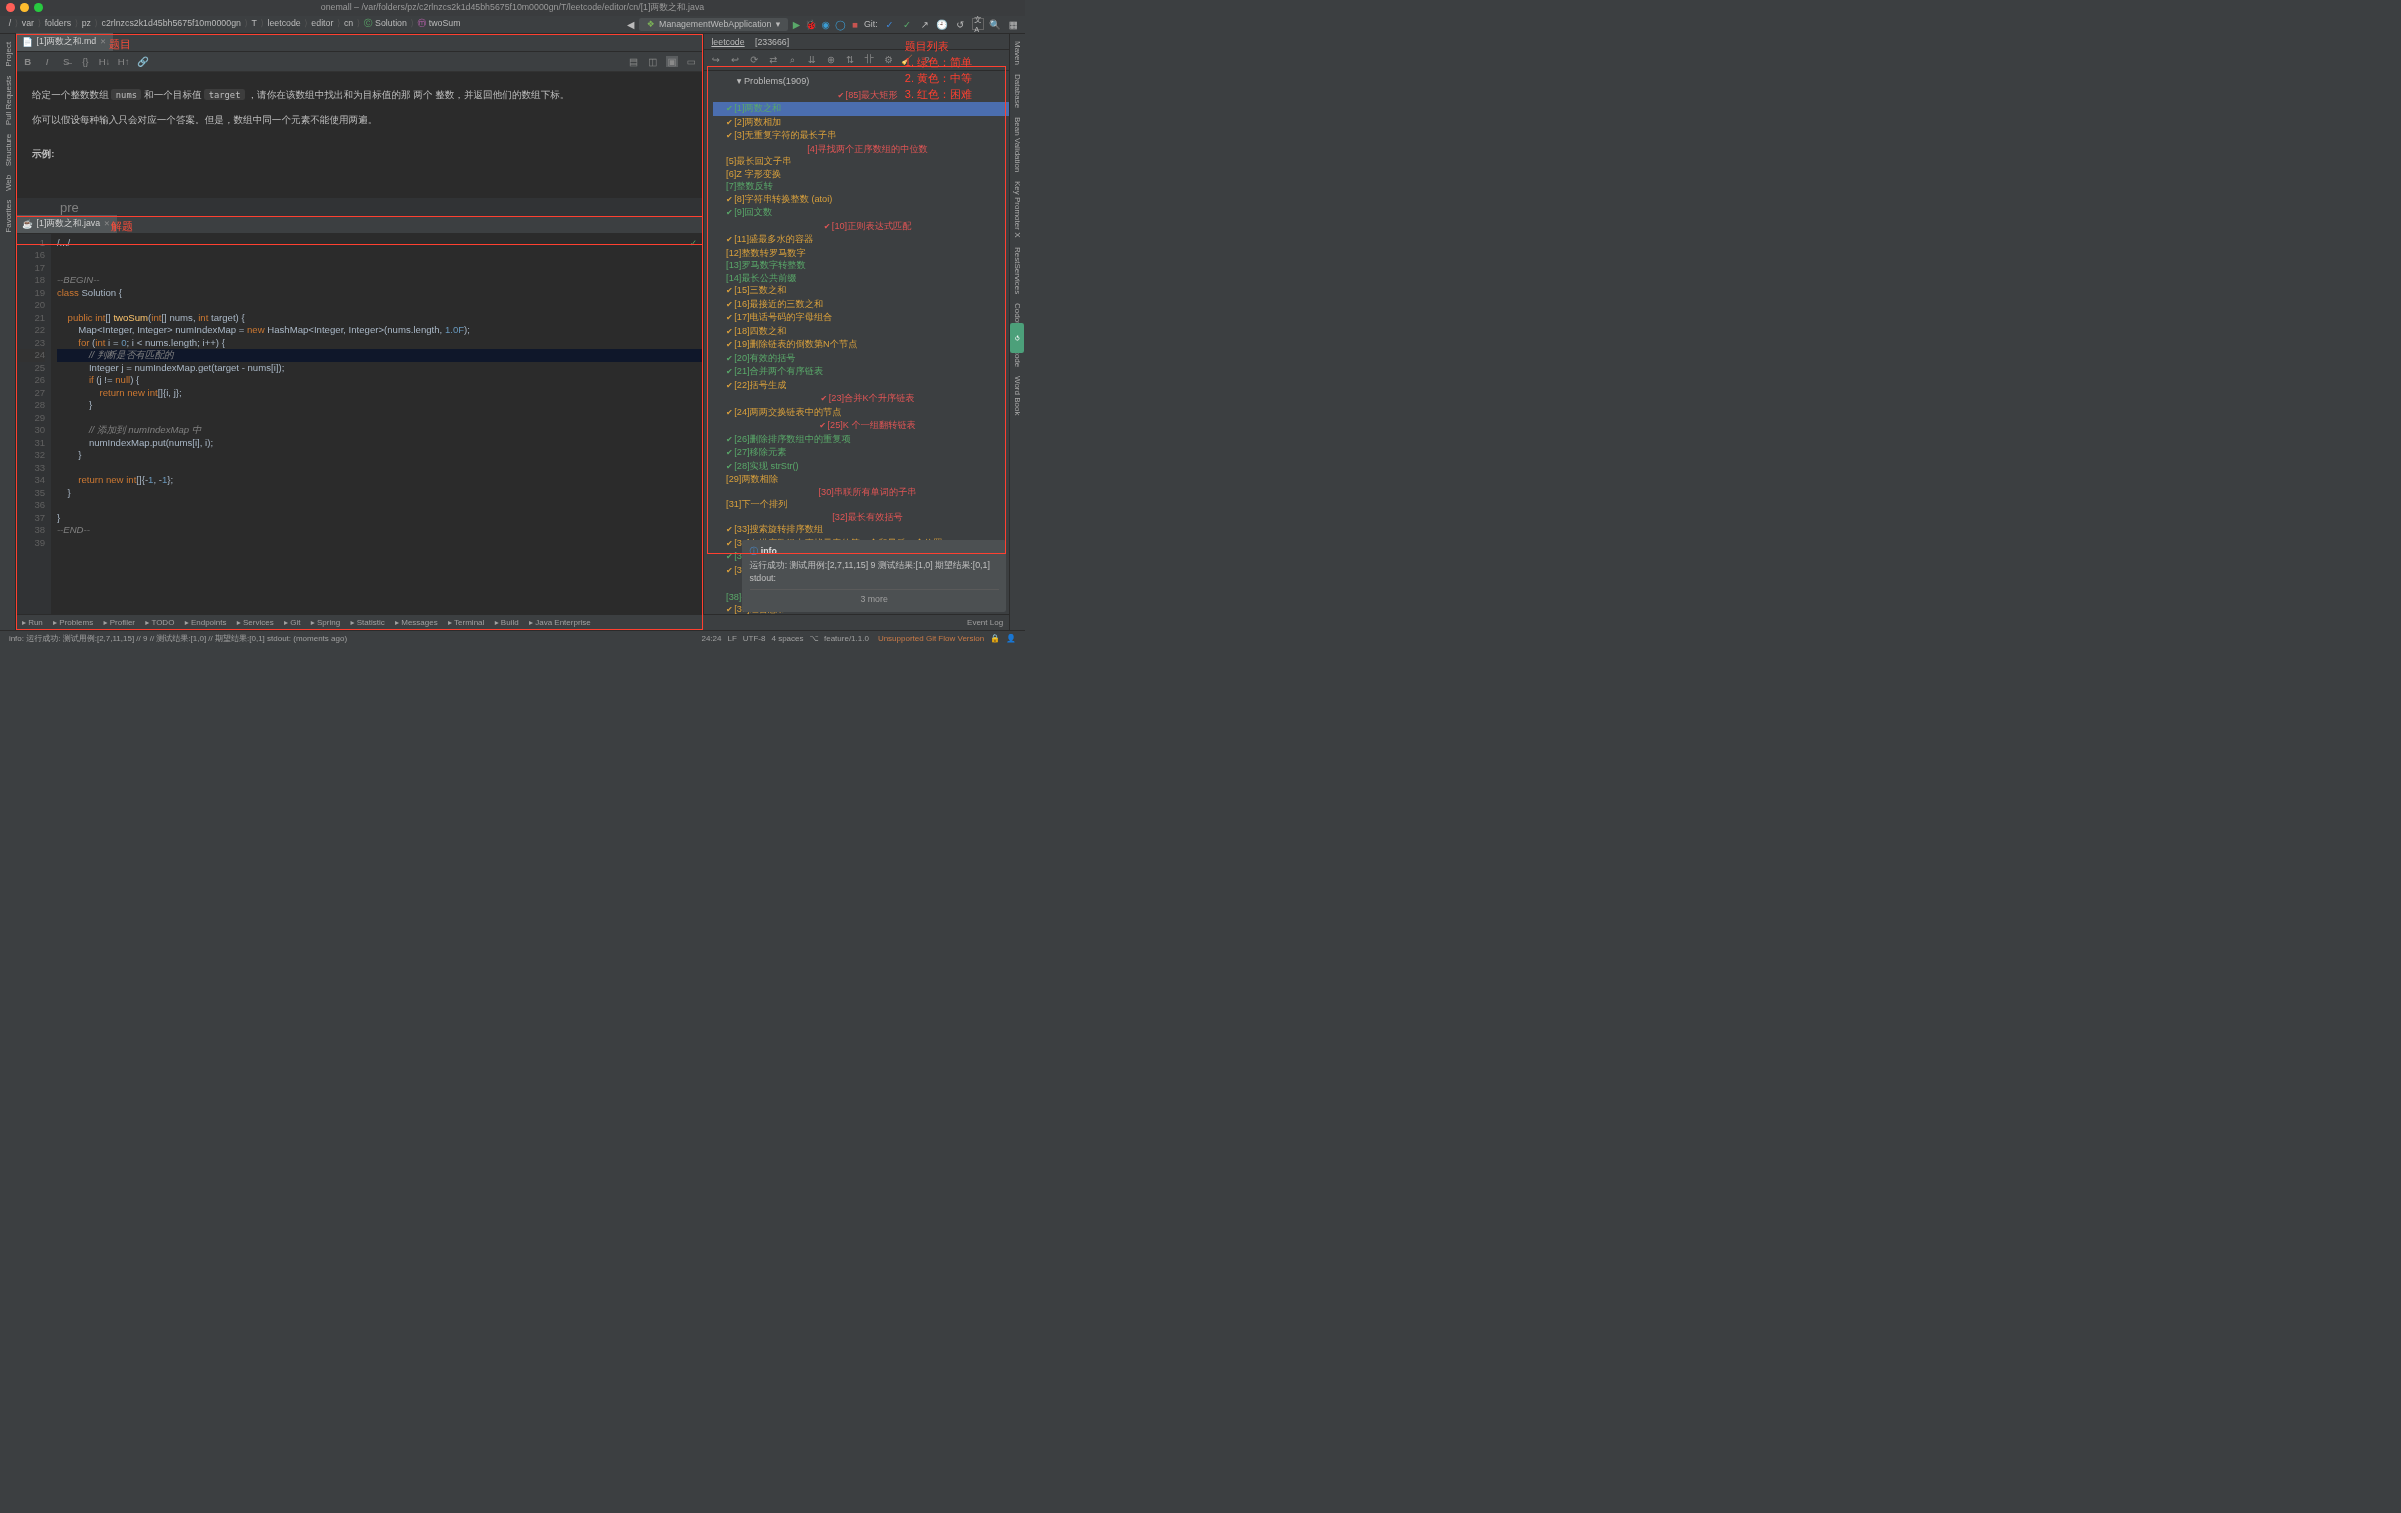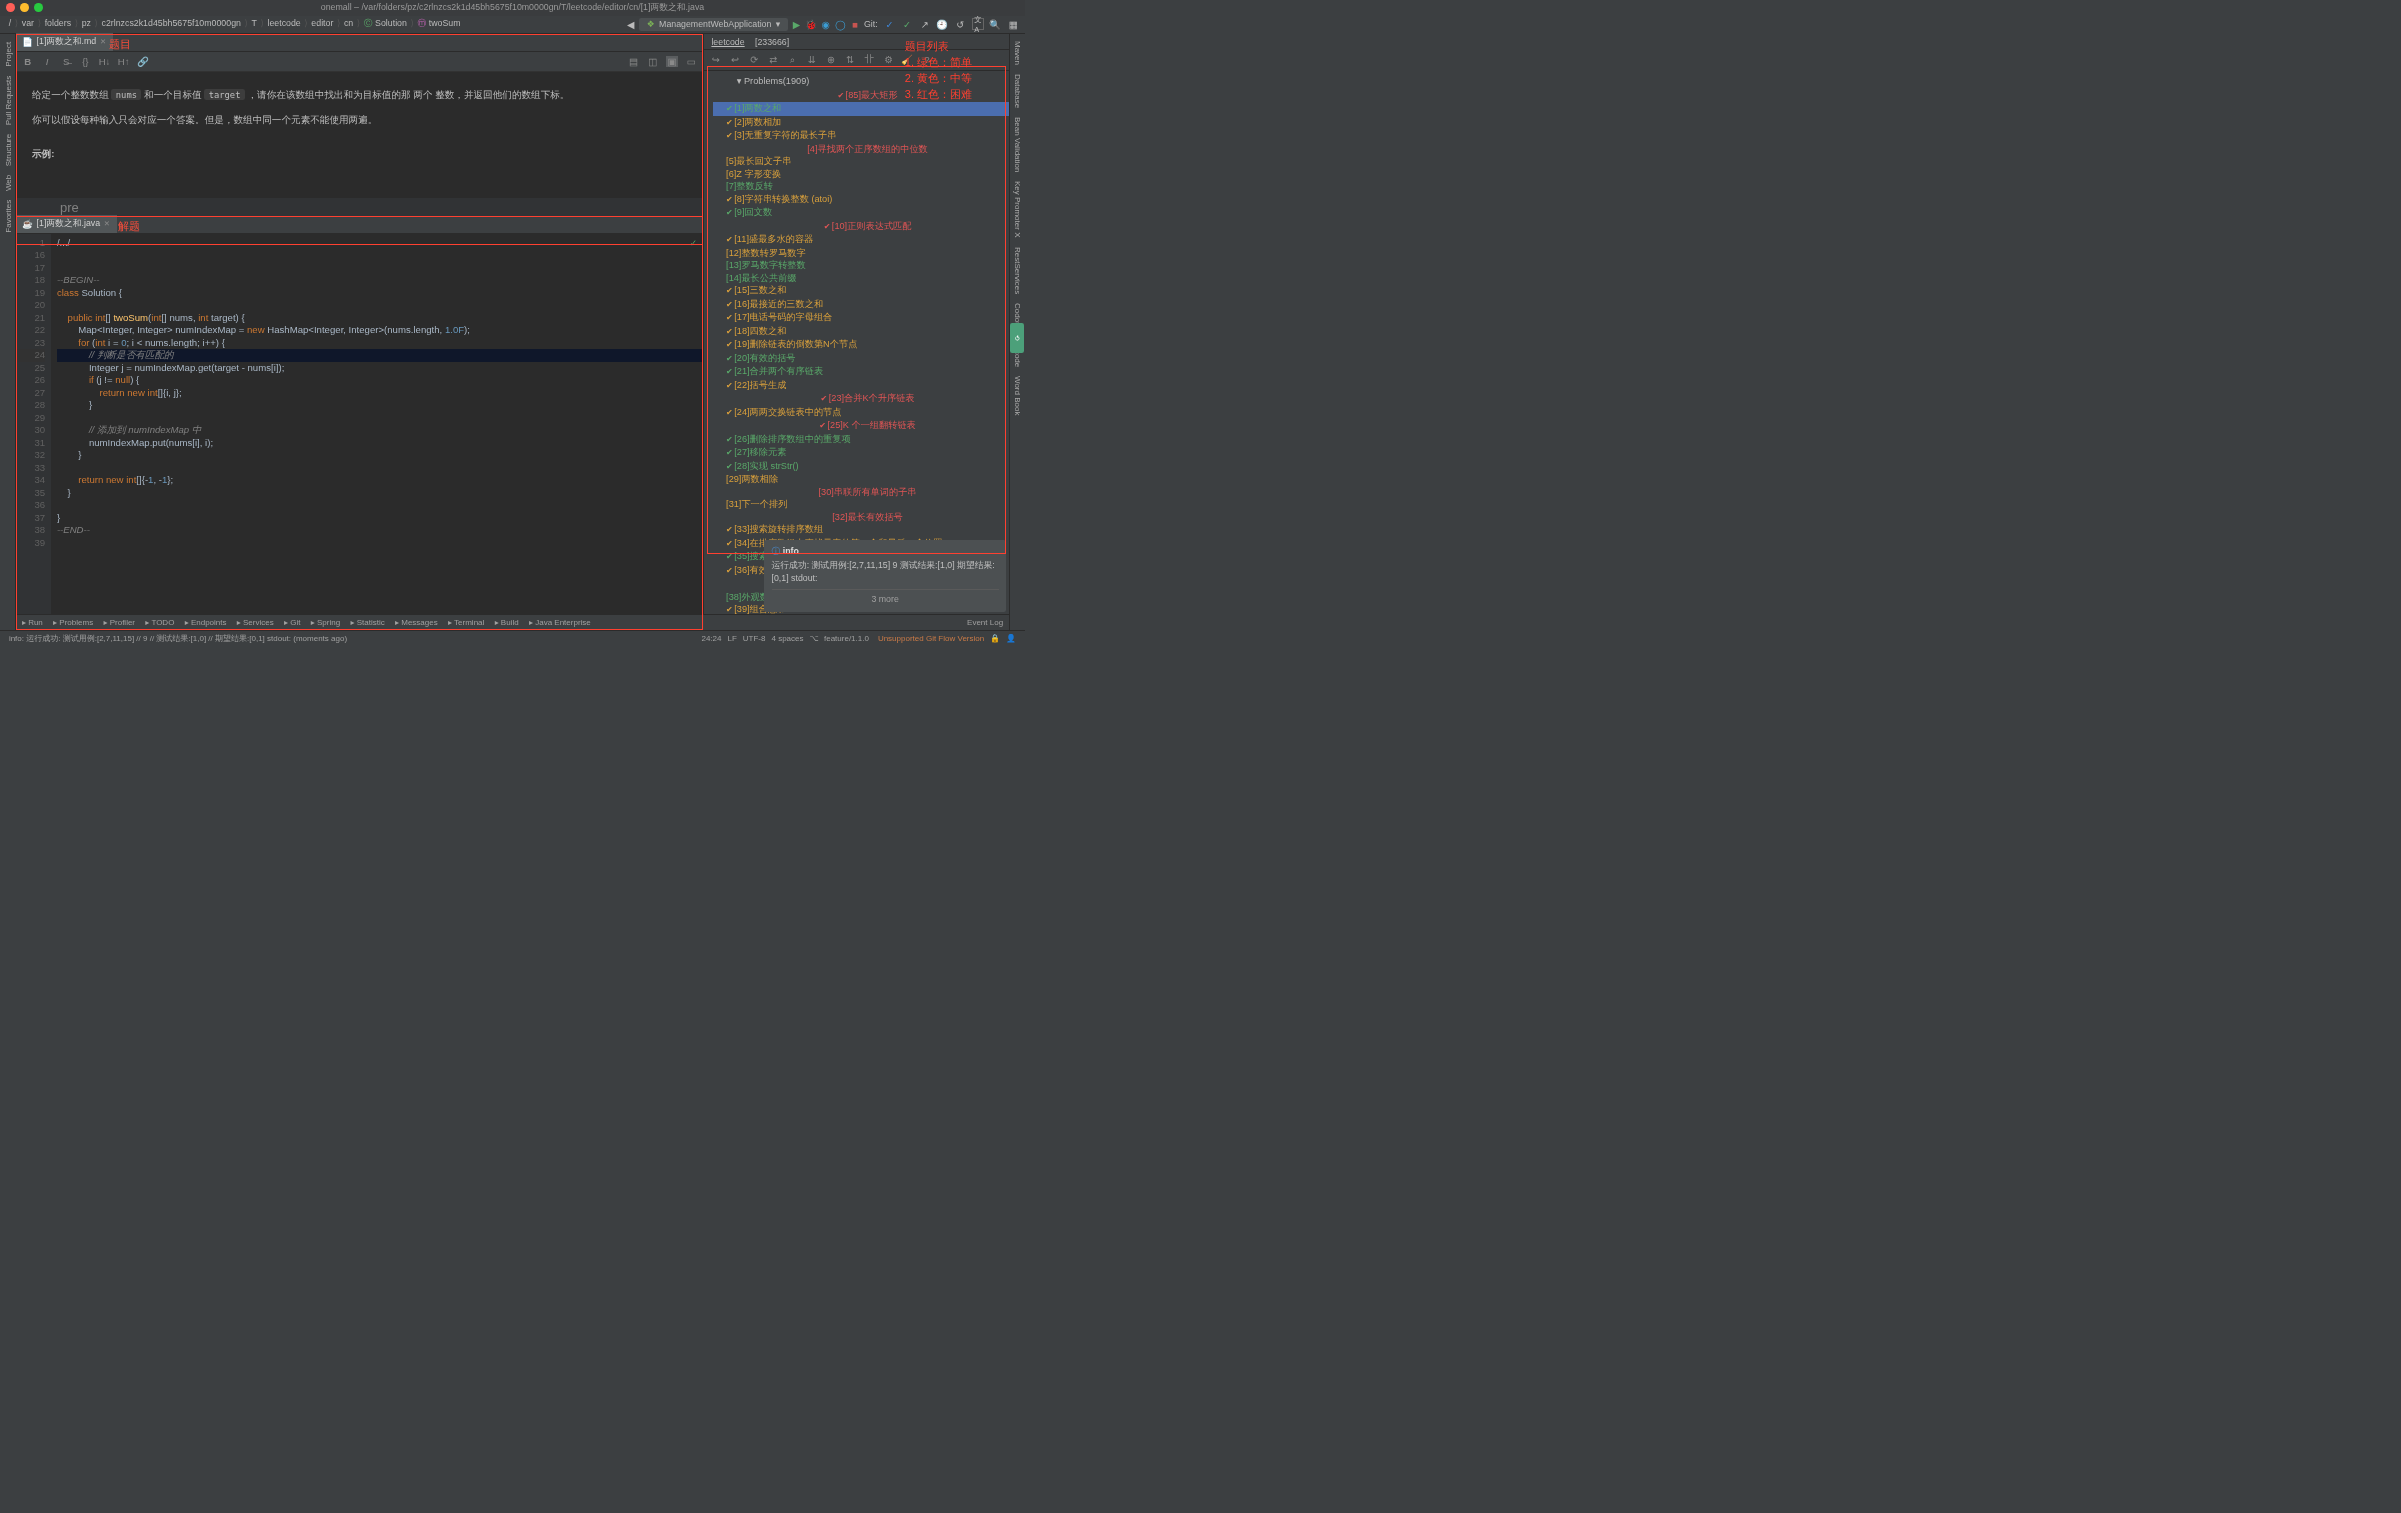--- a/index.html
+++ b/index.html
@@ -42,21 +42,21 @@
 .rtabs{height:16px; display:flex; align-items:center; gap:10.3px; padding:0 7.4px; border-bottom:0.7px solid #2b2b2b;}
 .rtab{color:#bbbbbb; font-size:8.8px;}
 .rtab.active{text-decoration:underline;}
 .rtools{height:20.6px; display:flex; align-items:center; padding:0 5.9px; gap:7.4px; color:#8a8a8a; border-bottom:0.7px solid #2b2b2b;}
 .plist{flex:1; overflow:auto; padding:2.9px 0 2.9px 8.8px; font-size:9.2px; line-height:12.5px;}
 .plist .hdr{color:#bbbbbb; padding:1.5px 0;margin-left:24px;}
 .plist .item{padding:0 0 0 13.3px; white-space:nowrap; cursor:pointer;}
 .plist .item.sel{background:#4b6eaf;}
 .easy{color:#59a869;} .med{color:#d9a03c;} .hard{color:#e05555;text-align:center;}
 .ck::before{content:"✔"; margin-right:1.5px; font-size:8px;}
-.notif{position:absolute; bottom:17.7px; right:2.9px; width:242px; background:#4c5052; border-radius:2.2px; padding:5.9px 7.4px; font-size:8.8px; line-height:1.5; color:#c0c0c0;}
+.notif{position:absolute; bottom:17.7px; right:2.9px; width:264px; background:#4c5052; border-radius:2.2px; padding:5.9px 7.4px; font-size:8.8px; line-height:1.5; color:#c0c0c0;}
 .notif .nt{color:#dcdcdc; font-weight:bold;}
 .notif .more{text-align:center; color:#a0a0a0; border-top:0.7px solid #5a5a5a; margin-top:4.4px; padding-top:2.9px;}
 .bottombar{position:absolute; bottom:16px; left:16px; right:16px; height:16px; background:#3c3f41; border-top:0.7px solid #2b2b2b; display:flex; align-items:center; font-size:8px; padding:0 5.9px; gap:10.3px; color:#a0a0a0;}
 .statusbar{position:absolute; bottom:0; left:0; right:0; height:16px; background:#3c3f41; border-top:0.7px solid #2b2b2b; display:flex; align-items:center; font-size:8px; padding:0 5.9px; color:#a0a0a0;}
 .statusbar .grow{flex:1;}
 .statusbar span{margin:0 3px;}
 .red-box{position:absolute; border:1.1px solid #ff4030; pointer-events:none; z-index:25;}
 .legend{position:absolute; right:37px; top:4.4px; color:#ff4030; font-size:11px; line-height:16px; z-index:26; pointer-events:none;}
 .leet-badge{position:absolute; right:1.5px; top:289px; width:13.3px; height:29.5px; background:#4ca07a; border-radius:2.2px; display:flex; align-items:center; justify-content:center; writing-mode:vertical-rl; font-size:6.6px; color:#fff;}
 .info-ico{color:#4a88c7;}
@@ -157,21 +157,21 @@
       <div class="desc-body">
         <p><span>给定一个整数数组 </span><span class="inline-code">nums</span><span> 和一个目标值 </span><span class="inline-code">target</span><span> ，请你在该数组中找出和为目标值的那 两个 整数，并返回他们的数组下标。</span></p>
         <p style="margin-top:7.4px">你可以假设每种输入只会对应一个答案。但是，数组中同一个元素不能使用两遍。</p>
         <p style="margin-top:16px;font-weight:bold">示例:</p>
       </div>
       <div class="pre-label">pre</div>
     </div>
 
     <div style="position:relative; flex:1; display:flex; flex-direction:column; min-height:0;">
       <div class="red-box" style="top:0;left:0;right:0;bottom:0;"></div>
-      <div class="annot" style="top:2.9px;left:102px;">解题</div>
+      <div class="annot" style="top:2.9px;left:95px;">解题</div>
       <div class="tabrow">
         <div class="tab">
           <span style="color:#c97832">☕</span>
           <span>[1]两数之和.java</span>
           <span class="x">✕</span>
         </div>
       </div>
       <div class="editor">
         <div class="check-mark">✓</div>
         <div class="gutter-col" id="gutc">

